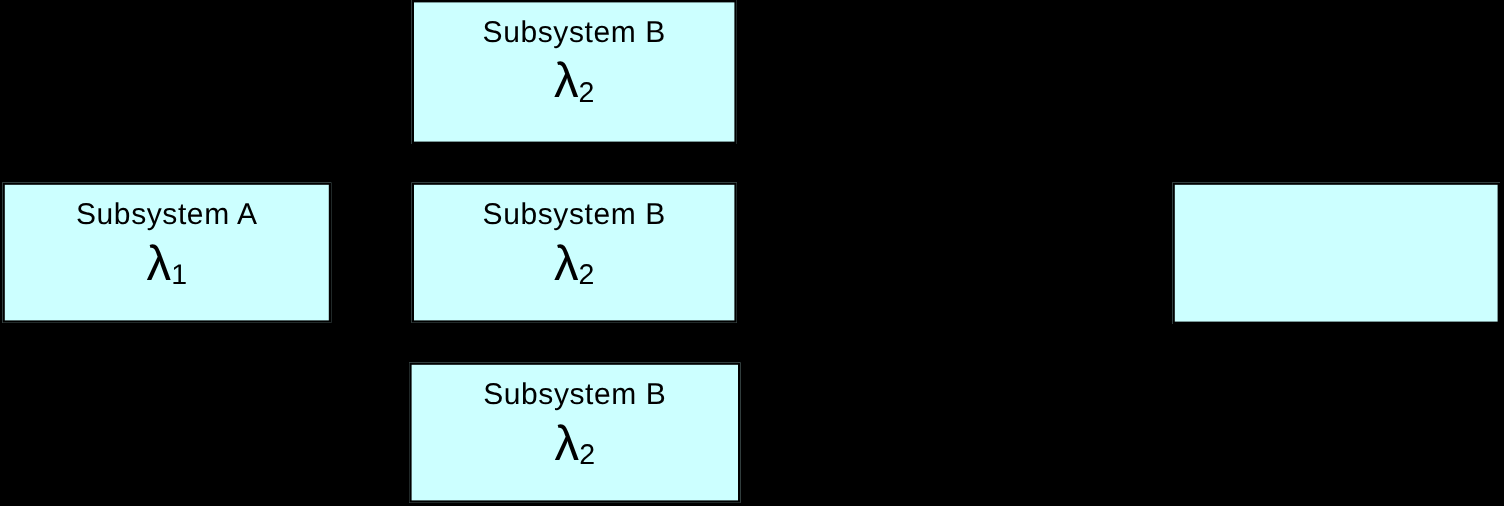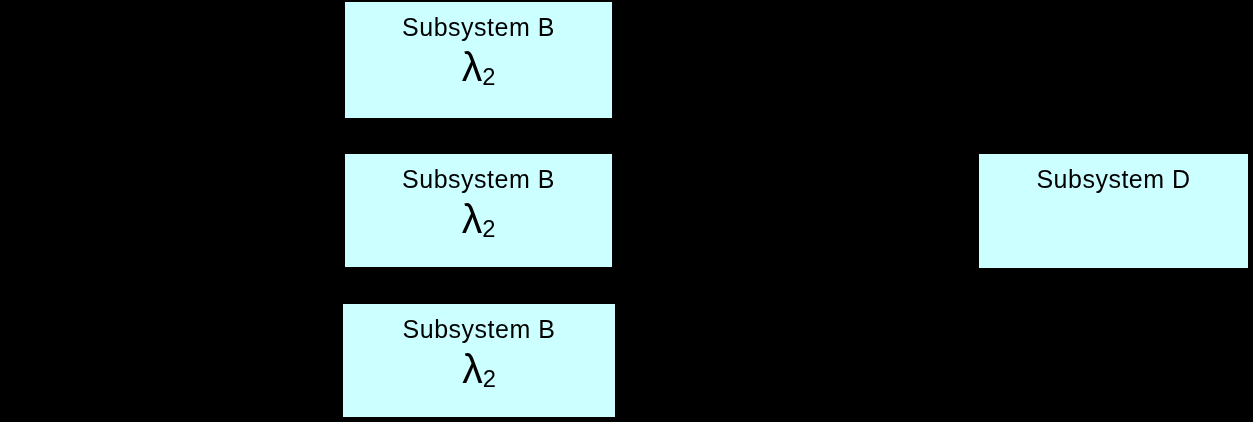--- a/index.html
+++ b/index.html
@@ -53,29 +53,32 @@
 </head>
 <body>
 
 <div class="canvas">
 
   <div class="box b1">
     <div class="title">Subsystem B</div>
     <div class="rate"><span>λ</span><sub>2</sub></div>
   </div>
 
+  <div class="box b2">
+    <div class="title">Subsystem A</div>
+    <div class="rate"><span>λ</span><sub>1</sub></div>
+  </div>
 
   <div class="box b3">
     <div class="title">Subsystem B</div>
     <div class="rate"><span>λ</span><sub>2</sub></div>
   </div>
 
 
   <div class="box b5">
-    <div class="title">Subsystem D</div>
   </div>
 
   <div class="box b6">
     <div class="title">Subsystem B</div>
     <div class="rate"><span>λ</span><sub>2</sub></div>
   </div>
 
 </div>
 
 </body></html>

